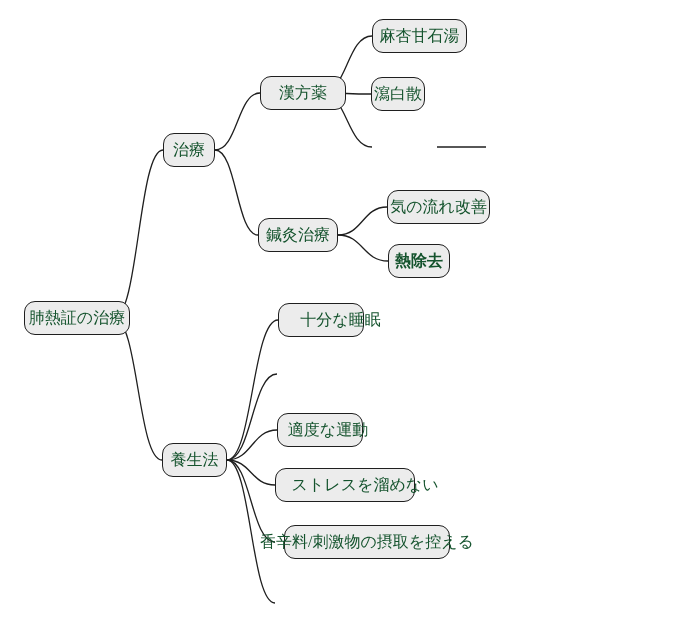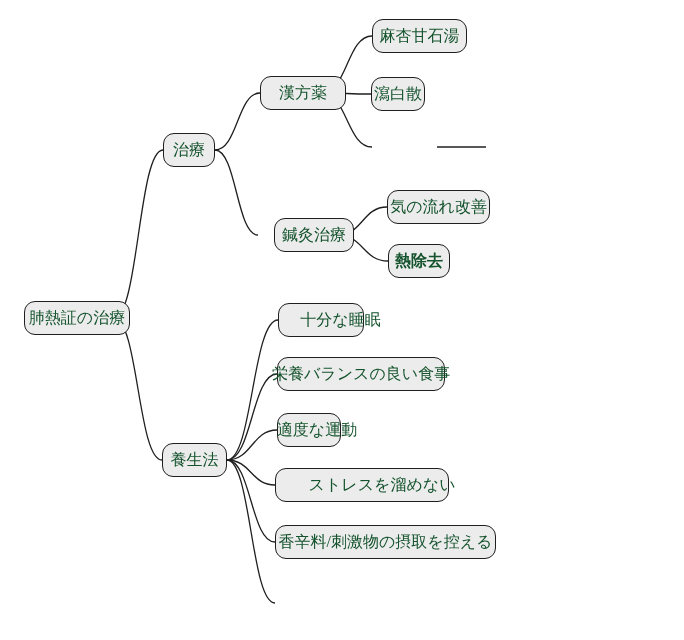--- a/index.html
+++ b/index.html
@@ -43,29 +43,29 @@
     line-height: 1;
   }
   
   #n-root    { left:   24px; top: 301px; width: 106px; }
   #n-chiryo  { left: 163px; top: 133px; width:  52px; }
   #n-kampo   { left: 260px; top:  76px; width:  86px; }
   #n-makyo   { left: 372px; top:  19px; width:  95px; }
   #n-shahaku { left: 371px; top:  77px; width:  54px; }
   #n-seihai  { left: 372px; top: 130px; width:  65px; }
   #n-shoho   { left: 486px; top: 130px; width: 190px; }
-  #n-shinkyu { left: 258px; top: 218px; width:  80px; margin-left: 16px; }
+  #n-shinkyu { left: 258px; top: 218px; width:  80px; }
   #n-kiflow  { left: 387px; top: 190px; width: 103px; }
   #n-netsu   { left: 388px; top: 244px; width:  62px; font-weight: bold; }
   #n-yojo    { left: 162px; top: 443px; width:  65px; }
   #n-suimin  { left: 278px; top: 303px; width:  86px; padding-left: 39px; }
   #n-eiyo    { left: 277px; top: 357px; width: 168px; }
-  #n-undo    { left: 277px; top: 413px; width:  64px; padding-left: 16px; }
-  #n-stress  { left: 275px; top: 468px; width: 174px; padding-left: 40px; }
-  #n-koshin  { left: 275px; top: 525px; width: 221px; font-family: Liberation Serif, serif; }
+  #n-undo    { left: 277px; top: 413px; width:  86px; padding-left: 16px; }
+  #n-stress  { left: 275px; top: 468px; width: 140px; padding-left: 40px; }
+  #n-koshin  { left: 284px; top: 525px; width: 166px; font-family: Liberation Serif, serif; }
   #n-suibun  { left: 275px; top: 586px; width: 133px; }
 </style>
 </head>
 <body>
 
 <div class="canvas">
 
   <svg class="edges" width="684" height="640" viewBox="0 0 684 640" aria-hidden="true">
     <path d="M114,318 C138.5,318 138.5,150 163,150"></path>
     <path d="M114,318 C138,318 138,460 162,460"></path>
@@ -90,18 +90,17 @@
   <div class="node" id="n-chiryo">治療</div>
   <div class="node" id="n-kampo">漢方薬</div>
   <div class="node" id="n-makyo">麻杏甘石湯</div>
   <div class="node" id="n-shahaku">瀉白散</div>
   <div class="node" id="n-shinkyu">鍼灸治療</div>
   <div class="node" id="n-kiflow">気の流れ改善</div>
   <div class="node" id="n-netsu">熱除去</div>
 
   <div class="node" id="n-yojo">養生法</div>
   <div class="node" id="n-suimin">十分な睡眠</div>
-  <div class="node" id="n-eiyo">栄養バランスの良い食事</div>
   <div class="node" id="n-undo">適度な運動</div>
   <div class="node" id="n-stress">ストレスを溜めない</div>
   <div class="node" id="n-koshin">香辛料/刺激物の摂取を控える</div>
 
 </div>
 
 </body></html>

